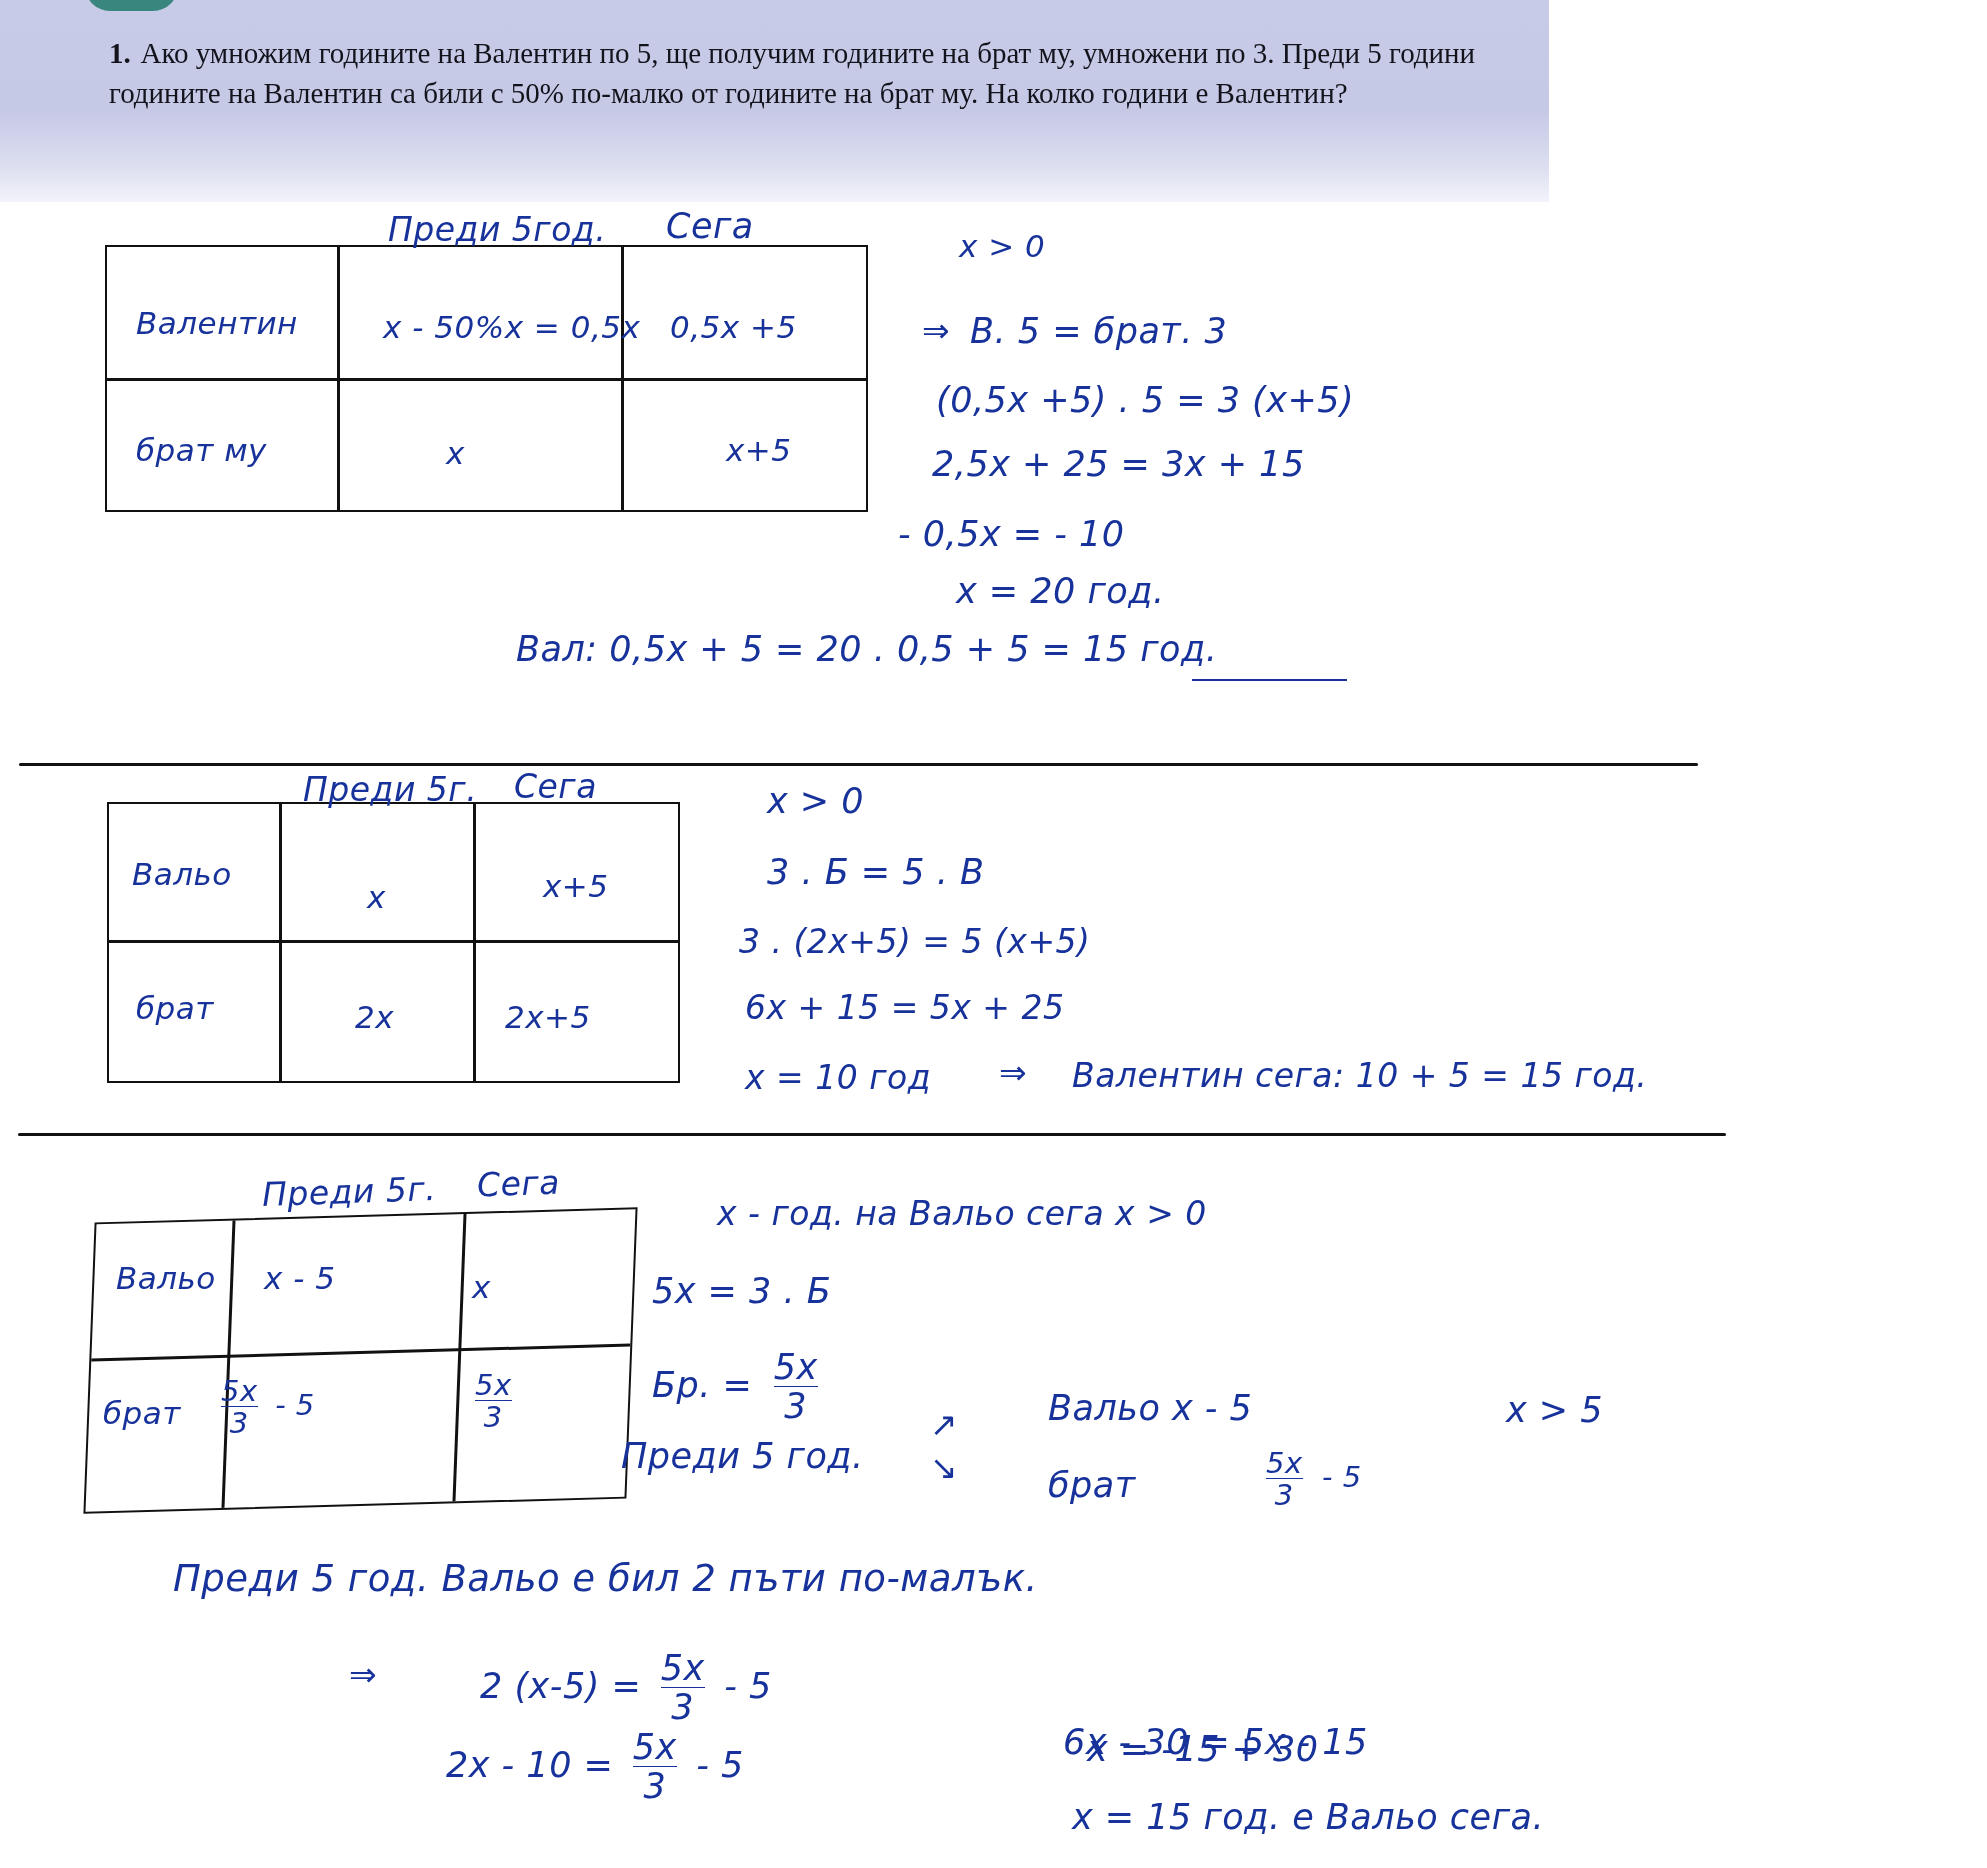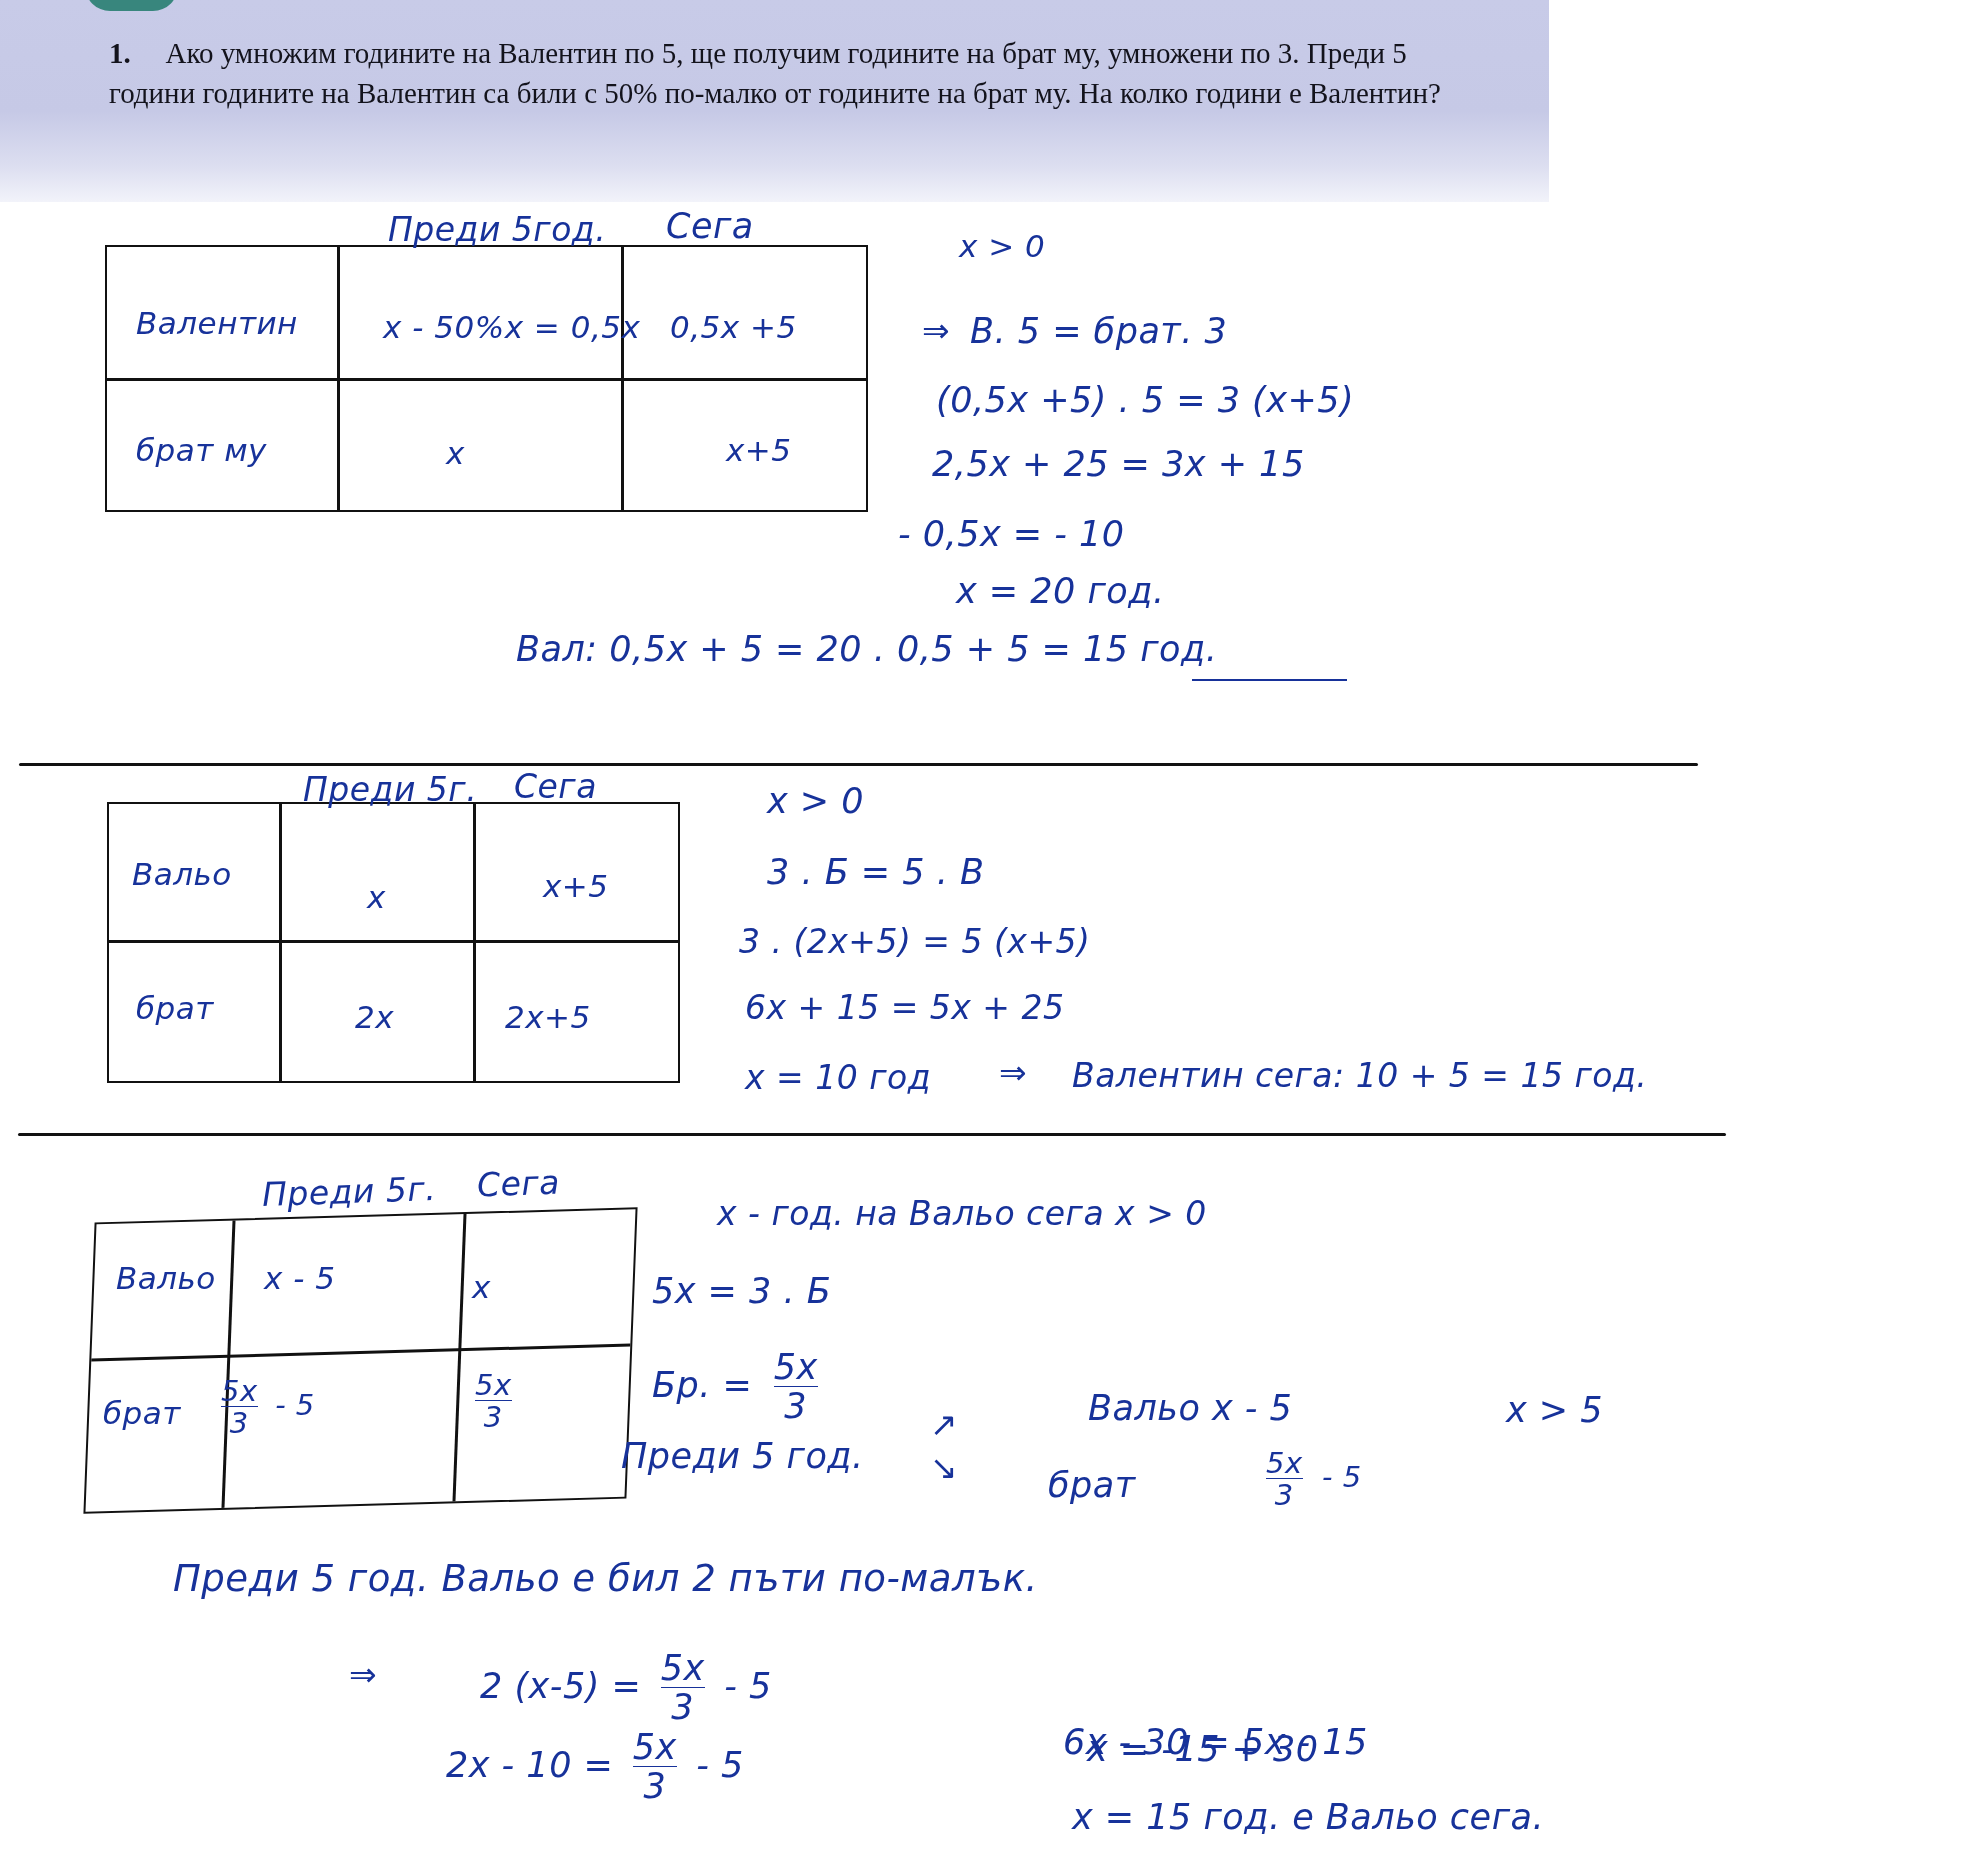--- a/index.html
+++ b/index.html
@@ -43,21 +43,20 @@
     line-height: 1.38;
     color: #13131c;
     font-family: "Liberation Serif", serif;
   }
   .problem-num {
     font-weight: bold;
     margin-right: 9.7px;
   }
   .problem-body {
     display: inline;
-    margin-left: 25px;
   }
 
   
   .hw {
     position: absolute;
     color: #17329a;
     font-family: "DejaVu Sans", sans-serif;
     font-style: italic;
     white-space: nowrap;
     letter-spacing: 0.5px;
@@ -206,21 +205,21 @@
   <span>Бр. =</span>
   <span class="frac" style="margin-left:9.7px;">
     <span class="num">5x</span>
     <span class="den">3</span>
   </span>
 </div>
 
 <div class="hw s36" style="left:621px; top:1436px;">Преди 5 год.</div>
 <div class="arrow" style="left:930px; top:1405px;">↗</div>
 <div class="arrow" style="left:930px; top:1448px;">↘</div>
-<div class="hw s36" style="left:1048px; top:1388px;margin-left:40px;">Вальо     x - 5</div>
+<div class="hw s36" style="left:1048px; top:1388px;">Вальо     x - 5</div>
 <div class="hw s36" style="left:1506px; top:1390px;">x &gt; 5</div>
 <div class="hw s36" style="left:1048px; top:1465px;">брат</div>
 <div class="hw s30" style="left:1266px; top:1448px;">
   <span class="frac">
     <span class="num">5x</span>
     <span class="den">3</span>
   </span>
   <span style="margin-left:9.7px;">- 5</span>
 </div>
 

